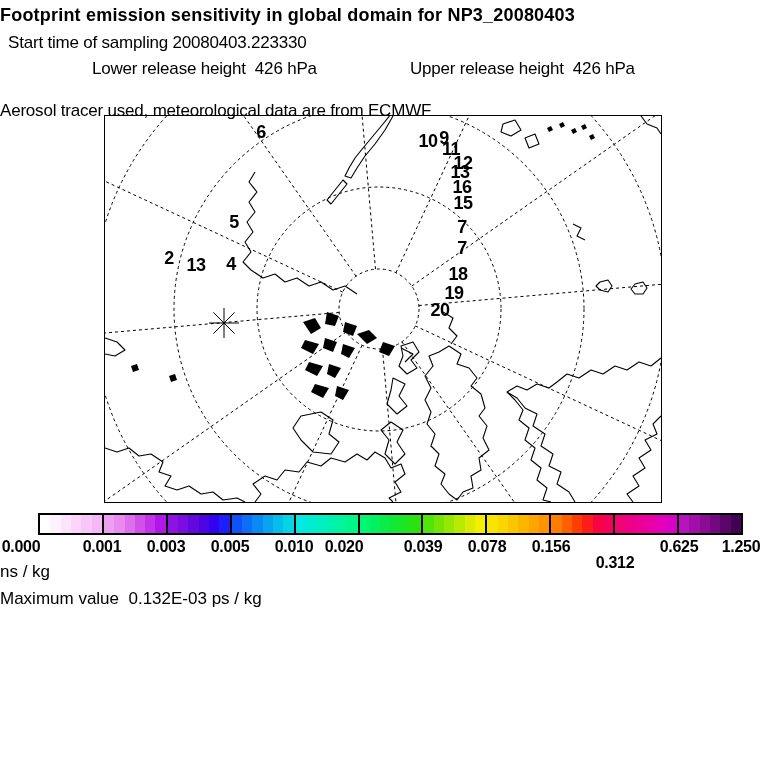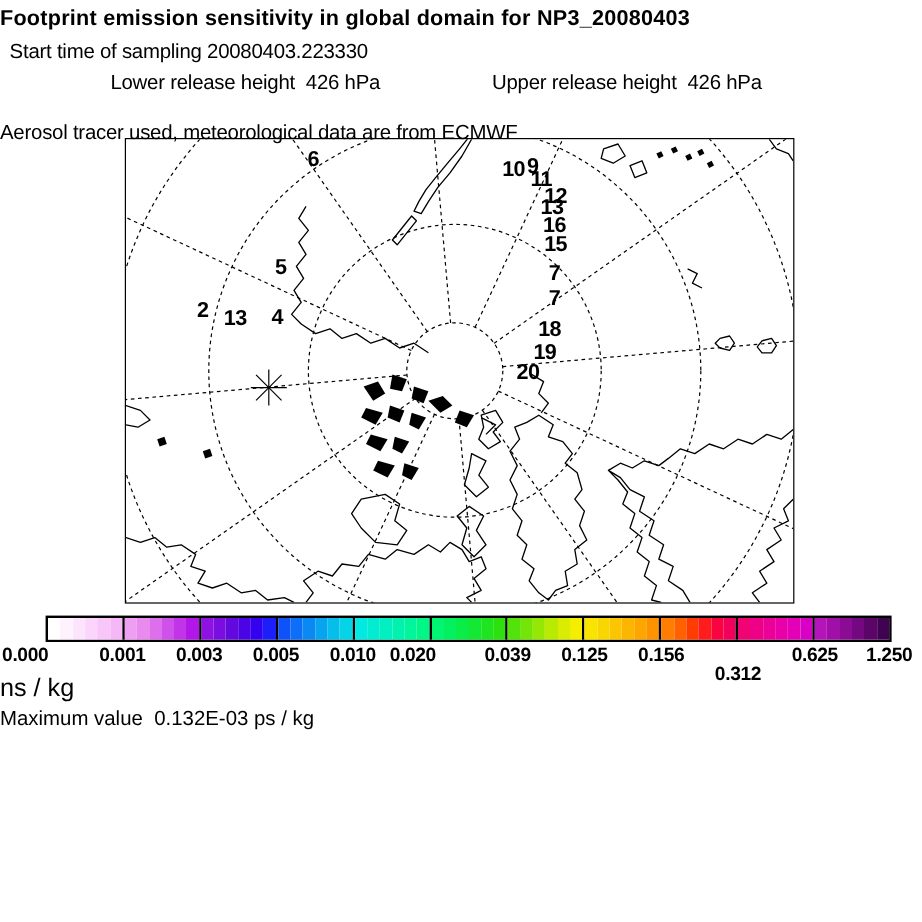--- a/index.html
+++ b/index.html
@@ -20,21 +20,21 @@
   .blob{fill:#000;stroke:none;}
   .station{position:absolute;transform:translate(-50%,-50%);font-size:18px;font-weight:bold;
            letter-spacing:-0.5px;line-height:1;}
   #colorbar{left:38px;top:513px;width:701px;height:18px;border:2px solid #000;display:flex;}
   .cb-seg{flex:1;display:flex;border-left:2px solid #000;}
   .cb-seg:first-child{border-left:none;}
   .cb-cell{flex:1;}
   #tick-row{left:0;top:538px;width:768px;height:18px;}
   .tick{position:absolute;transform:translateX(-50%);font-size:16px;font-weight:bold;
         letter-spacing:-0.3px;white-space:nowrap;}
-  #units{top:562px;font-size:21px;}
+  #units{top:562px;font-size:17px;}
   #maxline{top:589px;font-size:17px;}
 </style>
 </head>
 <body>
 
 <div id="title" class="abs center">Footprint emission sensitivity in global domain for NP3_20080403</div>
 
 <div id="line2" class="abs" style="left:0;width:688px;">
   <span class="abs hline" style="left:8px;">Start time of sampling 20080403.223330</span>
 </div>
@@ -245,20 +245,20 @@
     </div>
   </div>
 <div id="tick-row" class="abs">
     <span class="tick" style="left: 21px;">0.000</span>
     <span class="tick" style="left: 102px;">0.001</span>
     <span class="tick" style="left: 166px;">0.003</span>
     <span class="tick" style="left: 230px;">0.005</span>
     <span class="tick" style="left: 294px;">0.010</span>
     <span class="tick" style="left: 344px;">0.020</span>
     <span class="tick" style="left: 423px;">0.039</span>
-    <span class="tick" style="left: 487px;">0.125</span>
+    <span class="tick" style="left: 487px;">0.078</span>
     <span class="tick" style="left: 551px;">0.156</span>
     <span class="tick" style="left: 615px; margin-top: 16px;">0.312</span>
     <span class="tick" style="left: 679px;">0.625</span>
     <span class="tick" style="left: 741px;">1.250</span>
   </div>
 <div id="units" class="abs center">ns / kg</div>
 <div id="maxline" class="abs center pre">Maximum value  0.132E-03 ps / kg</div>
 
 </body></html>

